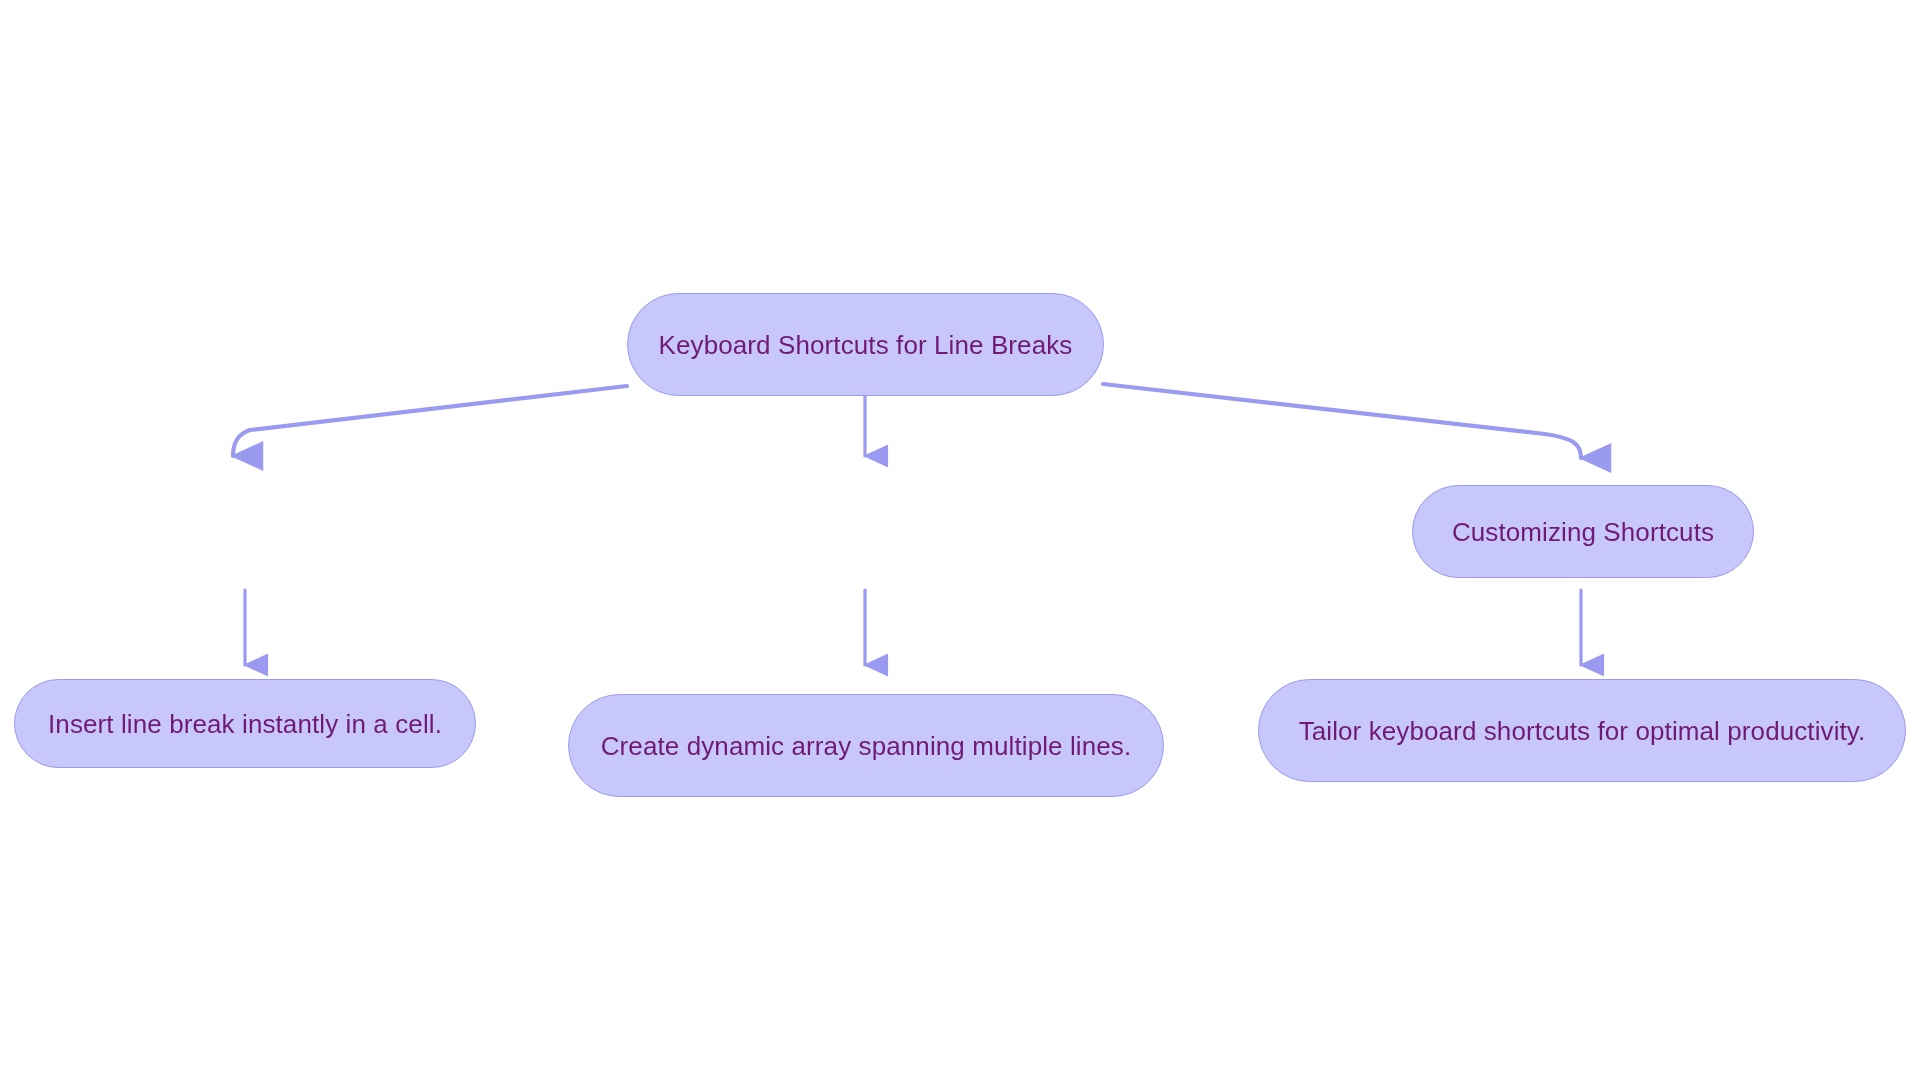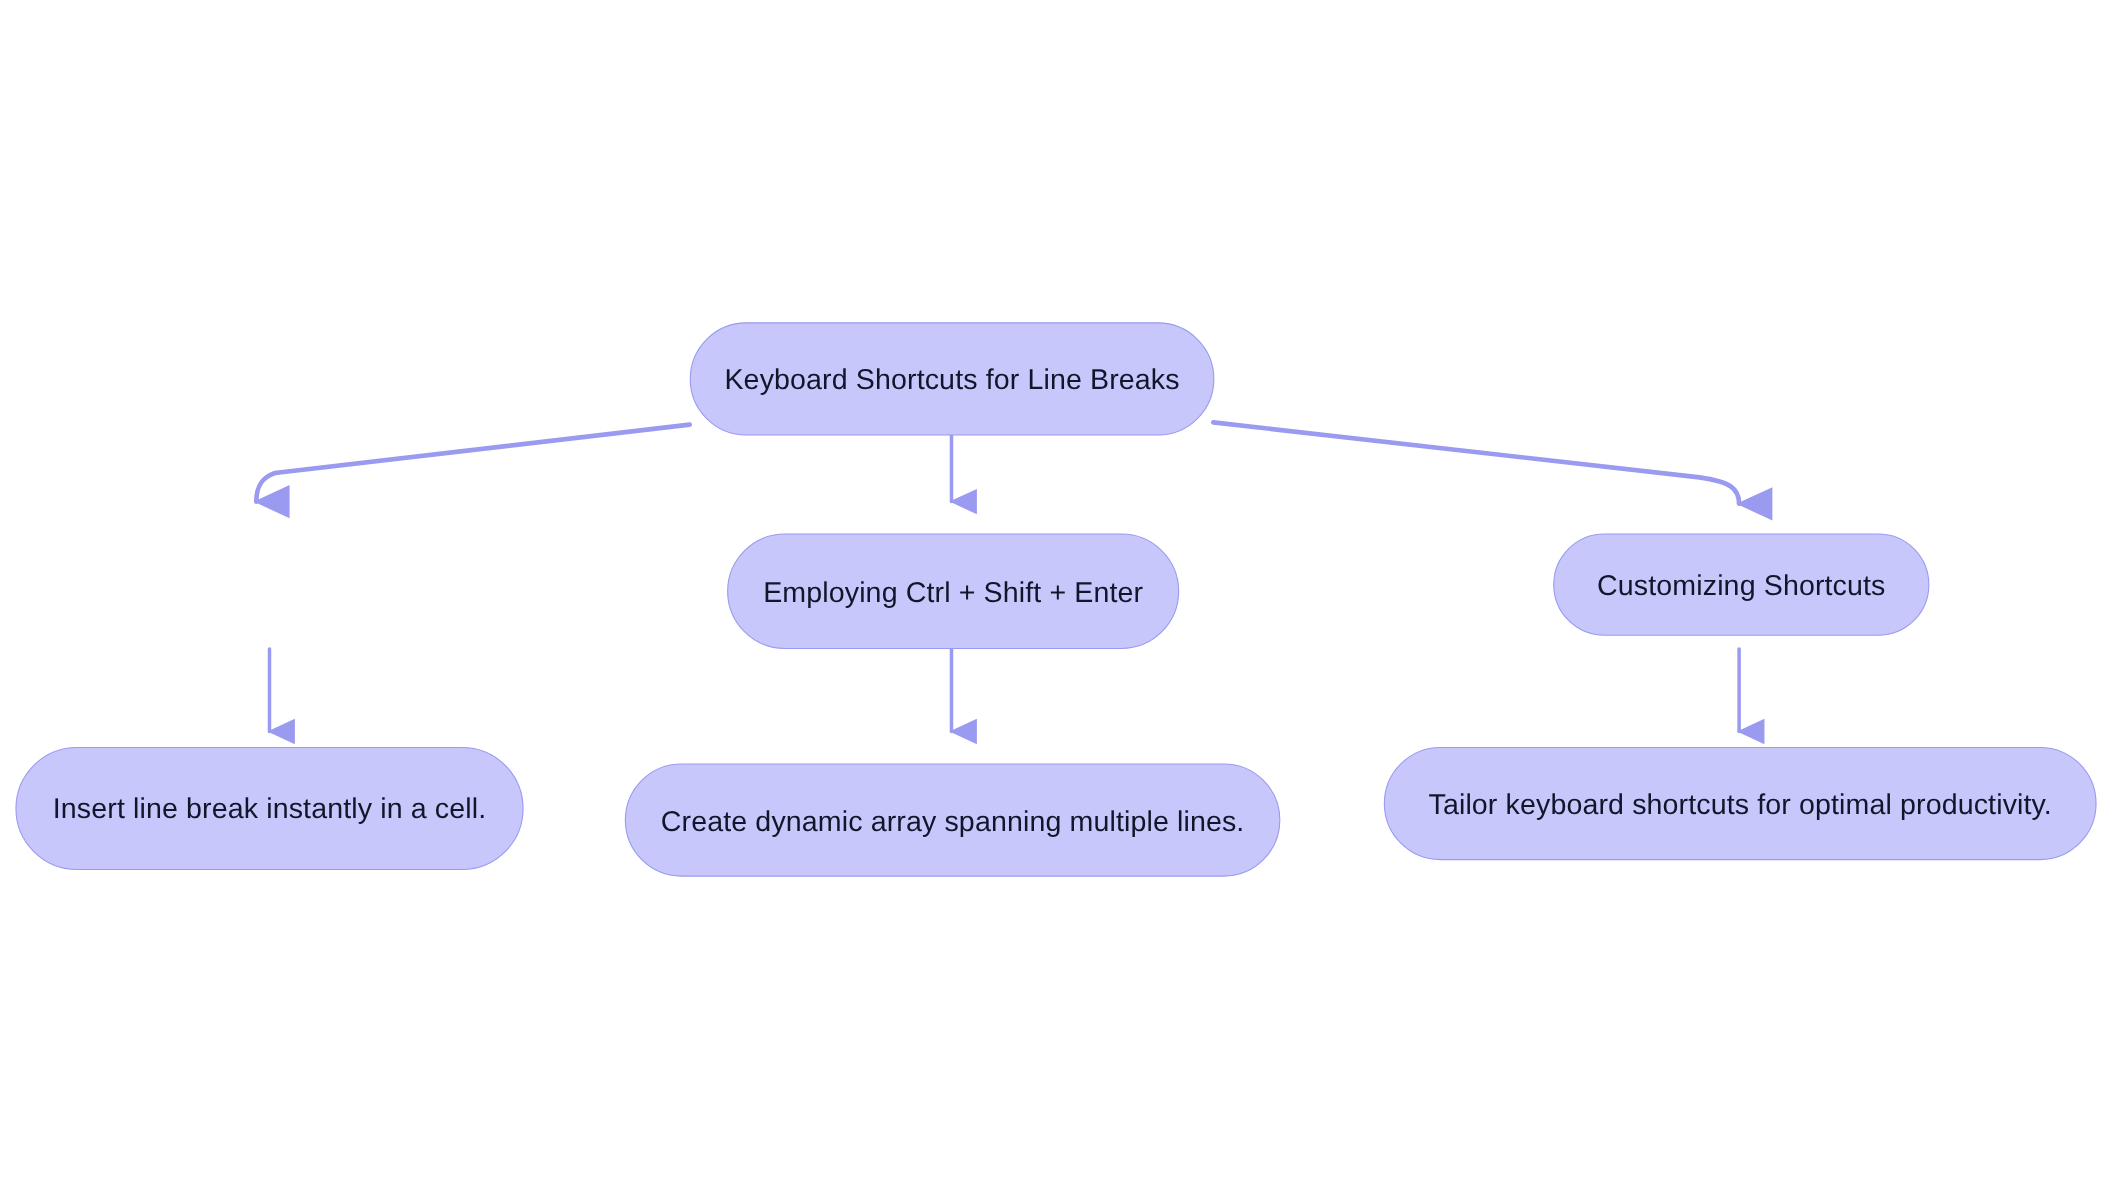--- a/index.html
+++ b/index.html
@@ -29,21 +29,21 @@
   }
   .node {
     position: absolute;
     box-sizing: border-box;
     display: flex;
     align-items: center;
     justify-content: center;
     background: #c7c7fb;
     border: 1.6px solid #9a9af0;
     border-radius: 56px;
-    color: #0f172a;
+    color: #701a75;
     font-size: 26px;
     font-weight: 400;
     letter-spacing: 0.1px;
     white-space: nowrap;
     line-height: 1;
     padding: 0 26px;
   }
   .node .node-label {
     display: block;
   }
@@ -71,29 +71,26 @@
     <path d="M 865 590 L 865 665" fill="none" stroke="#9a9af0" stroke-width="3.2" stroke-linecap="round" marker-end="url(#arrowhead)"></path>
 
     <path d="M 1581 590 L 1581 665" fill="none" stroke="#9a9af0" stroke-width="3.2" stroke-linecap="round" marker-end="url(#arrowhead)"></path>
   </svg>
 
   <div class="node" style="left:627px; top:293px; width:477px; height:103px;">
     <span class="node-label">Keyboard Shortcuts for Line Breaks</span>
   </div>
 
 
-  <div class="node" style="left:661px; top:485px; width:411px; height:105px;">
-    <span class="node-label">Employing Ctrl + Shift + Enter</span>
-  </div>
 
   <div class="node" style="left:1412px; top:485px; width:342px; height:93px;">
     <span class="node-label">Customizing Shortcuts</span>
   </div>
 
-  <div class="node" style="left:14px; top:679px; width:462px; height:112px;align-items:center;">
+  <div class="node" style="left:14px; top:679px; width:462px; height:89px;align-items:center;">
     <span class="node-label">Insert line break instantly in a cell.</span>
   </div>
 
   <div class="node" style="left:568px; top:694px; width:596px; height:103px;">
     <span class="node-label">Create dynamic array spanning multiple lines.</span>
   </div>
 
   <div class="node" style="left:1258px; top:679px; width:648px; height:103px;justify-content:center;">
     <span class="node-label">Tailor keyboard shortcuts for optimal productivity.</span>
   </div>

